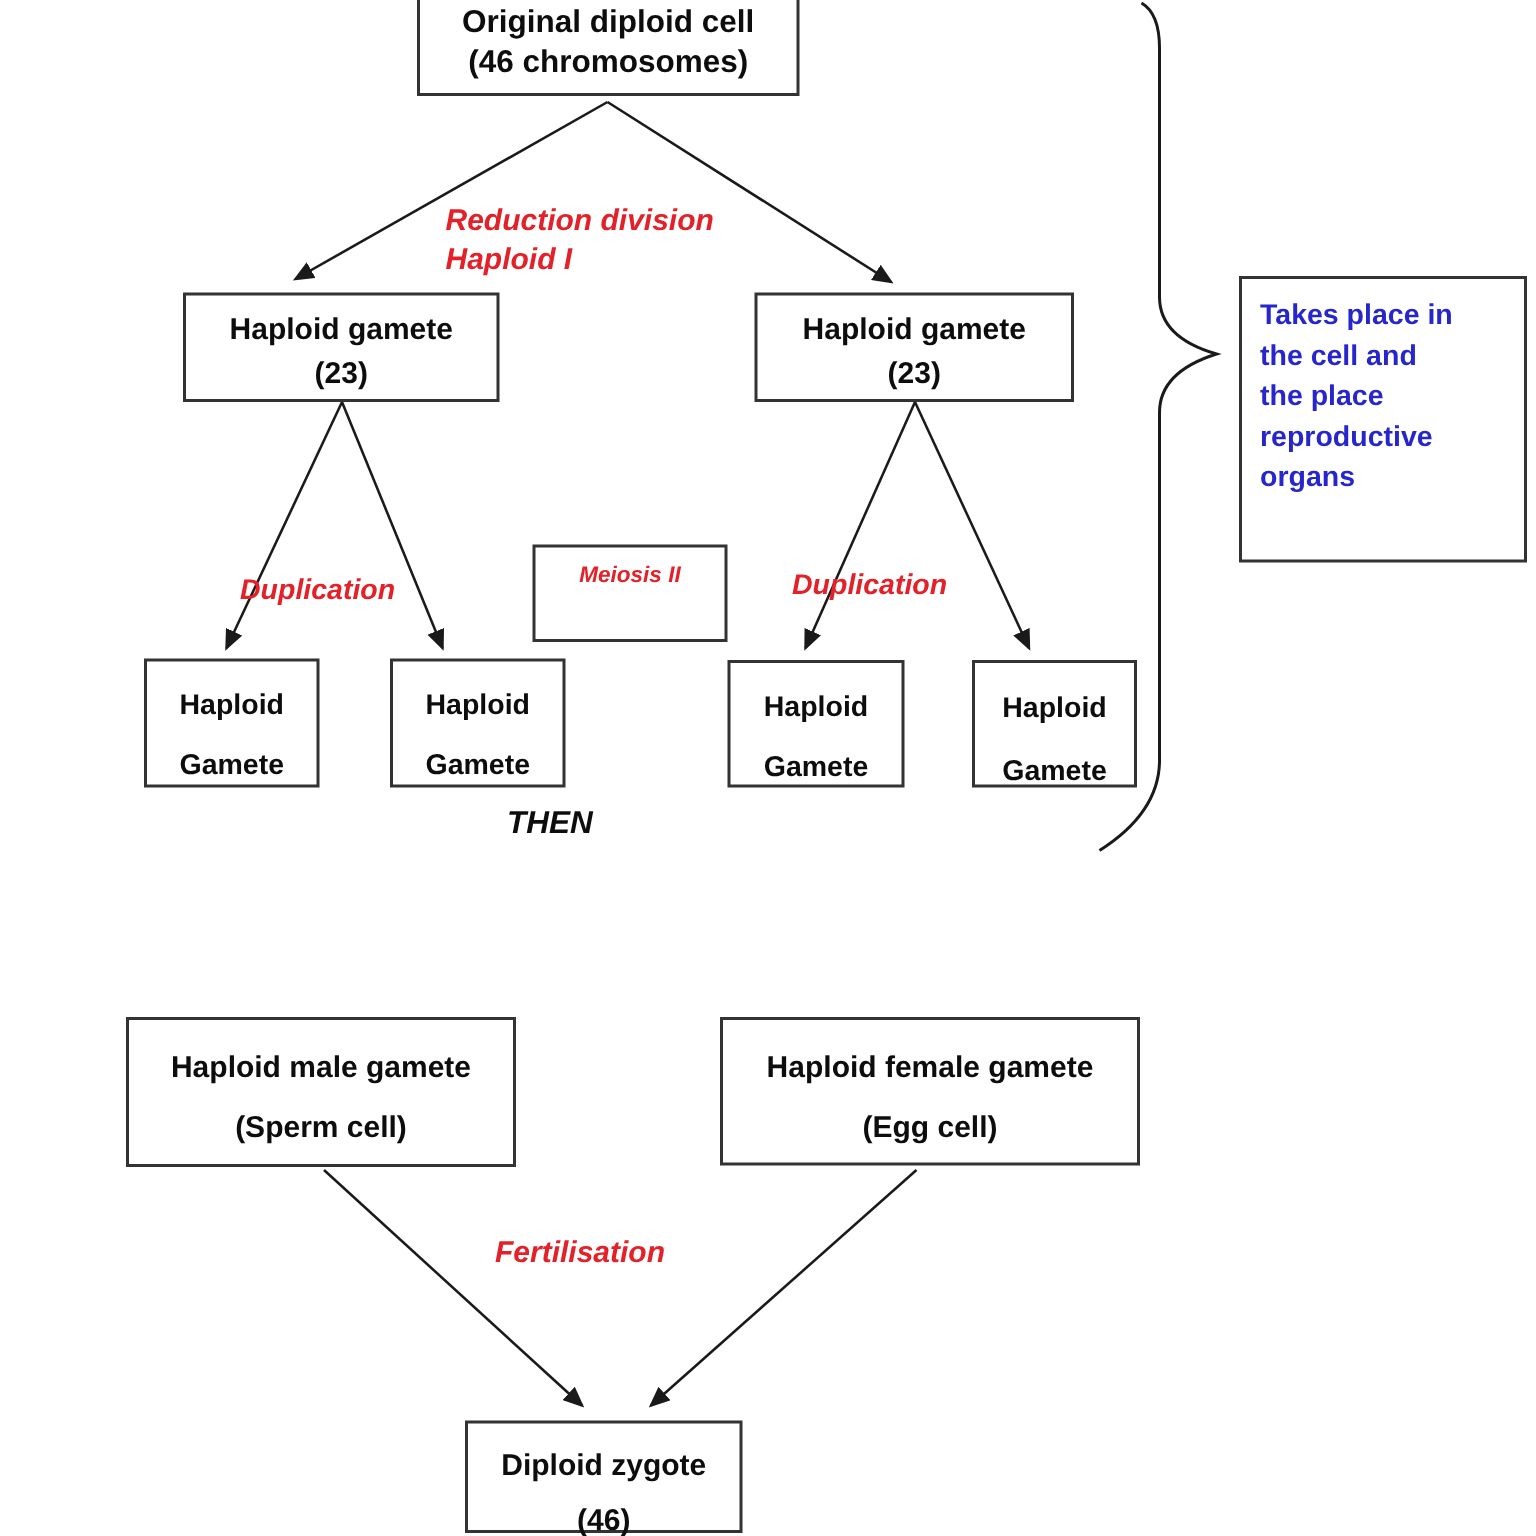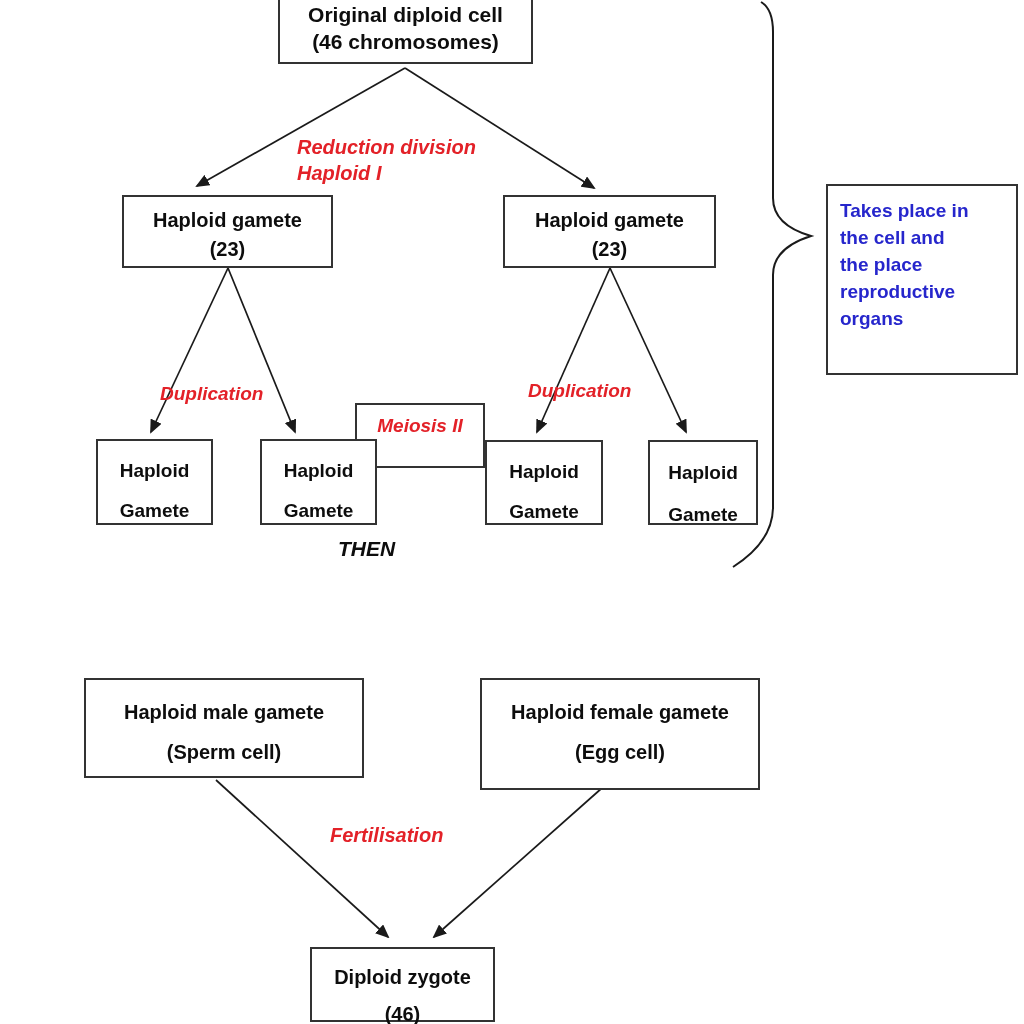--- a/index.html
+++ b/index.html
@@ -85,21 +85,21 @@
     <div class="ln">(23)</div>
   </div>
   <div class="box" style="left:503px; top:195px; width:213px; height:73px; font-size:20px; padding-top:9px; line-height:29px;">
     <div class="ln">Haploid gamete</div>
     <div class="ln">(23)</div>
   </div>
 
   <div class="lbl red" style="left:160px; top:383px; width:115px; font-size:19px;"><span>Duplication</span></div>
   <div class="lbl red" style="left:528px; top:380px; width:115px; font-size:19px;"><span>Duplication</span></div>
 
-  <div class="box" style="left:355px; top:363px; width:130px; height:65px; font-size:19px; padding-top:10px;margin-top:40px;">
+  <div class="box" style="left:355px; top:363px; width:130px; height:65px; font-size:15px; padding-top:10px;">
     <span class="red ln">Meiosis II</span>
   </div>
 
   <div class="box" style="left:96px; top:439px; width:117px; height:86px; font-size:19px; padding-top:10px; line-height:40px;">
     <div class="ln">Haploid</div>
     <div class="ln">Gamete</div>
   </div>
   <div class="box" style="left:260px; top:439px; width:117px; height:86px; font-size:19px; padding-top:10px; line-height:40px;">
     <div class="ln">Haploid</div>
     <div class="ln">Gamete</div>
@@ -116,25 +116,25 @@
   <div class="blue-note" style="left:826px; top:184px; width:192px; height:191px;">
     <div>Takes place in</div>
     <div>the cell and</div>
     <div>the place</div>
     <div>reproductive</div>
     <div>organs</div>
   </div>
 
   <div class="lbl" style="left:338px; top:537px; width:100px; font-size:21px; font-style:italic;"><span>THEN</span></div>
 
-  <div class="box" style="left:84px; top:678px; width:280px; height:100px; font-size:20px; padding-top:12px; line-height:40px;">
+  <div class="box" style="left:84px; top:678px; width:260px; height:100px; font-size:20px; padding-top:12px; line-height:40px;">
     <div class="ln">Haploid male gamete</div>
     <div class="ln">(Sperm cell)</div>
   </div>
-  <div class="box" style="left:480px; top:678px; width:280px; height:112px; font-size:20px; padding-top:12px; line-height:40px;">
+  <div class="box" style="left:480px; top:678px; width:280px; height:99px; font-size:20px; padding-top:12px; line-height:40px;">
     <div class="ln">Haploid female gamete</div>
     <div class="ln">(Egg cell)</div>
   </div>
 
   <div class="lbl red" style="left:330px; top:824px; width:145px; font-size:20px;"><span>Fertilisation</span></div>
 
   <div class="box" style="left:310px; top:947px; width:185px; height:75px; font-size:20px; padding-top:10px; line-height:37px;">
     <div class="ln">Diploid zygote</div>
     <div class="ln">(46)</div>
   </div>

